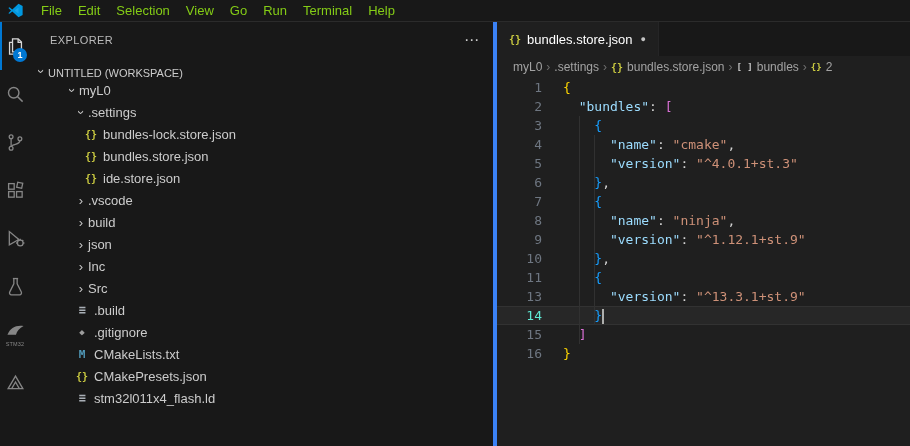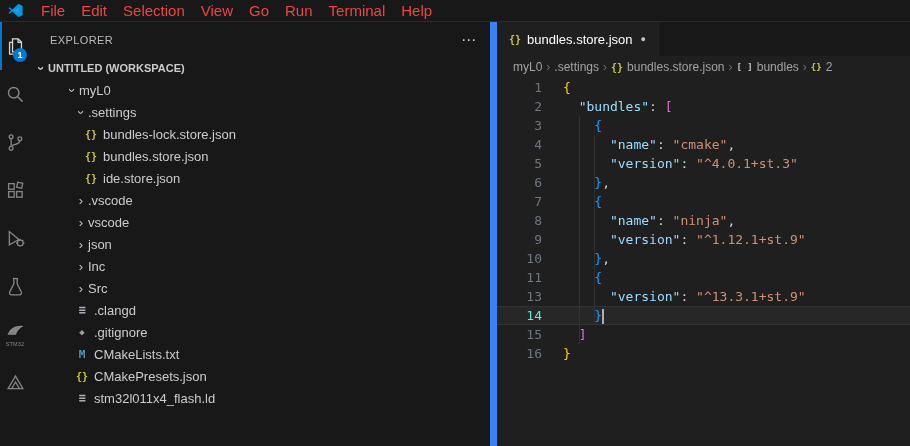--- a/index.html
+++ b/index.html
@@ -4,38 +4,38 @@
 <style>
   *{margin:0;padding:0;box-sizing:border-box}
   html,body{background:#111}
   body{font-family:"Liberation Sans","DejaVu Sans",sans-serif;-webkit-font-smoothing:antialiased}
   .window{width:910px;height:446px;background:#1f1f1f;overflow:hidden;display:flex;flex-direction:column;position:relative}
 
   
   .titlebar{height:22px;background:#181818;border-bottom:1px solid #2b2b2b;display:flex;align-items:center;padding-left:8px;flex:0 0 auto}
   .vscode-logo{width:15px;height:15px;margin-right:10px;flex:0 0 auto}
   .menu-bar{display:flex;align-items:center;height:100%}
-  .menu-item{color:#ef4444;font-size:15px;padding:2px 8px;border-radius:4px;cursor:default;white-space:nowrap}
+  .menu-item{color:#84cc16;font-size:13px;padding:2px 8px;border-radius:4px;cursor:default;white-space:nowrap}
 
   .body{flex:1;display:flex;min-height:0}
 
   
   .activitybar{width:30px;background:#181818;display:flex;flex-direction:column;flex:0 0 auto}
   .activity-item{height:48px;display:flex;flex-direction:column;align-items:center;justify-content:center;color:#868686;position:relative;border-left:2px solid transparent;border-right:2px solid transparent}
   .activity-item.active{color:#d7d7d7;border-left-color:#0078d4}
   .activity-item svg{width:19px;height:19px;display:block}
   .activity-badge{position:absolute;right:1px;bottom:8px;min-width:14px;height:14px;padding:0 3px;border-radius:8px;background:#0078d4;color:#fff;font-size:9px;display:flex;align-items:center;justify-content:center;font-weight:700}
   .activity-mini-label{font-size:5.5px;margin-top:1px;letter-spacing:.2px}
 
   
-  .sidebar{width:467px;background:#181818;border-right:7px solid #3b82f6;flex:0 0 auto;display:flex;flex-direction:column;color:#cccccc;overflow:hidden}
+  .sidebar{width:467px;background:#181818;border-right:4px solid #3b82f6;flex:0 0 auto;display:flex;flex-direction:column;color:#cccccc;overflow:hidden}
   .sidebar-header{height:35px;display:flex;align-items:center;padding:0 14px 0 20px;flex:0 0 auto}
   .sidebar-header .title{flex:1;font-size:11px;color:#bbbbbb;letter-spacing:.4px}
   .more-btn{color:#cccccc;font-size:15px;line-height:1}
-  .workspace-row{height:22px;display:flex;align-items:center;padding-left:4px;font-size:11px;font-weight:700;color:#cccccc}
+  .workspace-row{height:22px;display:flex;align-items:flex-end;padding-left:4px;font-size:11px;font-weight:400;color:#cccccc}
   .tree{flex:1;overflow:hidden}
   .tree-row{height:22px;display:flex;align-items:center;cursor:default;white-space:nowrap}
   .chevron{display:inline-block;width:14px;color:#c5c5c5;font-size:13px;text-align:center;flex:0 0 auto}
   .chevron.exp{transform:rotate(90deg)}
   .ficon{display:inline-block;width:16px;margin-right:4px;text-align:center;font-family:"DejaVu Sans Mono",monospace;font-weight:700;flex:0 0 auto}
   .tree-label{font-size:13px;color:#cccccc}
 
   
   .editor{flex:1;display:flex;flex-direction:column;background:#1f1f1f;min-width:0}
   .tabbar{height:34px;background:#181818;display:flex;flex:0 0 auto}
@@ -189,37 +189,37 @@
           <div class="tree-row" style="padding-left: 53px;">
             <span class="ficon" style="color: rgb(203, 203, 65); font-size: 10px;">{}</span>
             <span class="tree-label">ide.store.json</span>
           </div>
           <div class="tree-row" style="padding-left: 44px;">
             <span class="chevron">›</span>
             <span class="tree-label">.vscode</span>
           </div>
           <div class="tree-row" style="padding-left: 44px;">
             <span class="chevron">›</span>
-            <span class="tree-label">vscode</span>
+            <span class="tree-label">build</span>
           </div>
           <div class="tree-row" style="padding-left: 44px;">
             <span class="chevron">›</span>
             <span class="tree-label">json</span>
           </div>
           <div class="tree-row" style="padding-left: 44px;">
             <span class="chevron">›</span>
             <span class="tree-label">Inc</span>
           </div>
           <div class="tree-row" style="padding-left: 44px;">
             <span class="chevron">›</span>
             <span class="tree-label">Src</span>
           </div>
           <div class="tree-row" style="padding-left: 44px;">
             <span class="ficon" style="color: rgb(168, 174, 181); font-size: 12px;">≡</span>
-            <span class="tree-label">.clangd</span>
+            <span class="tree-label">.build</span>
           </div>
           <div class="tree-row" style="padding-left: 44px;">
             <span class="ficon" style="color: rgb(157, 157, 157); font-size: 9px;">◆</span>
             <span class="tree-label">.gitignore</span>
           </div>
           <div class="tree-row" style="padding-left: 44px;">
             <span class="ficon" style="color: rgb(81, 154, 186); font-size: 11px;">M</span>
             <span class="tree-label">CMakeLists.txt</span>
           </div>
           <div class="tree-row" style="padding-left: 44px;">

